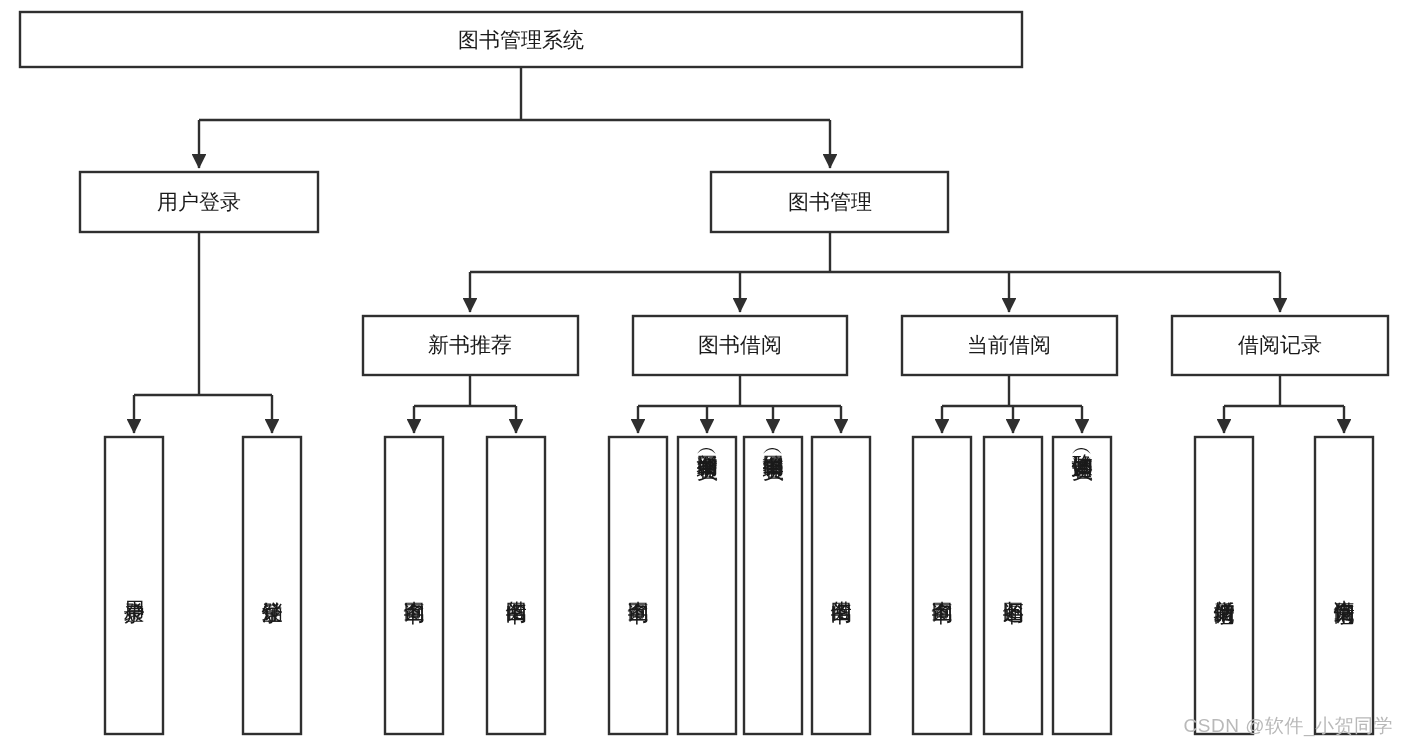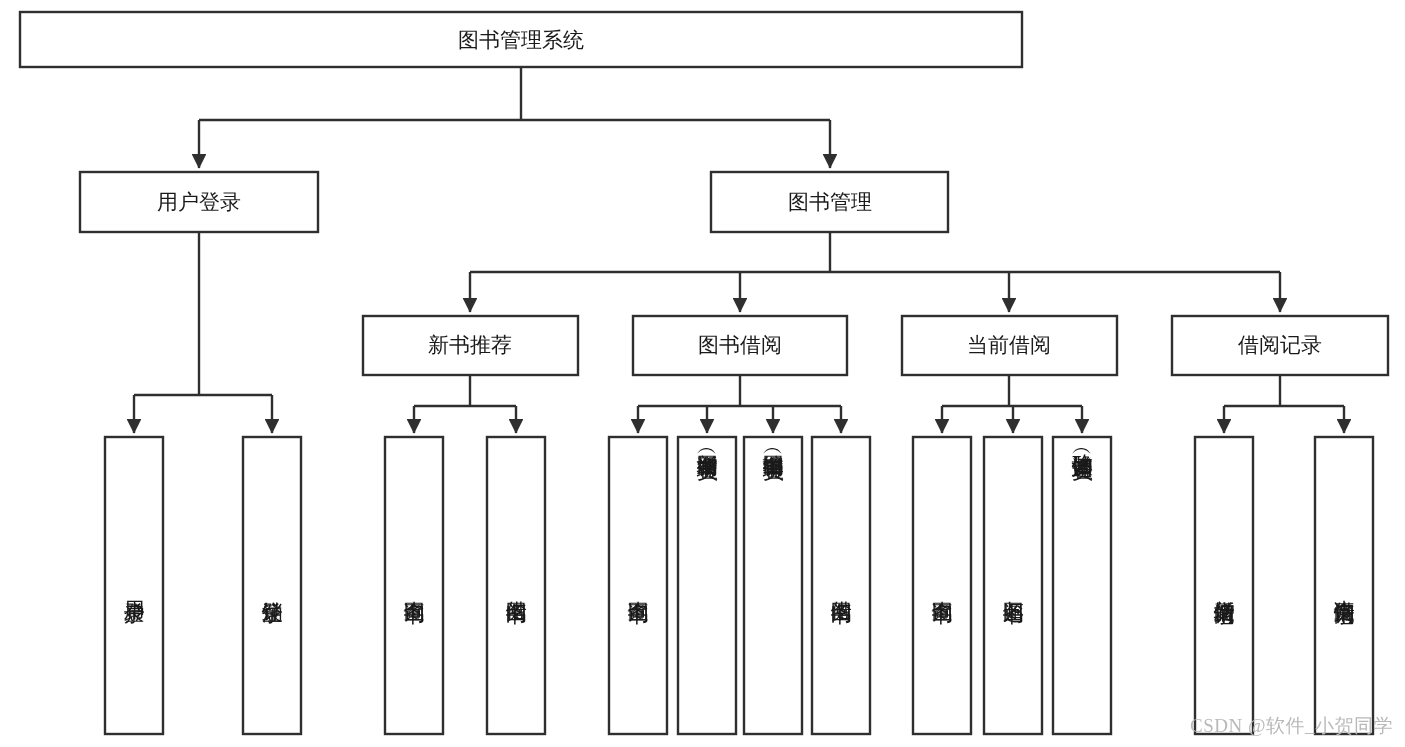--- a/index.html
+++ b/index.html
@@ -63,21 +63,21 @@
     line-height: 1.06;
     color: #1a1a1a;
     letter-spacing: 1px;
     white-space: nowrap;
     text-align: center;
   }
   #watermark {
     position: absolute;
     right: 12px;
     bottom: 8px;
-    font-family: Liberation Serif, serif;
+    font-family: Liberation Sans, sans-serif;
     font-size: 19px;
     color: #b9b9b9;
     white-space: nowrap;
     letter-spacing: 0.5px;
   }
 </style>
 </head>
 <body>
 
 <div id="diagram-root">

